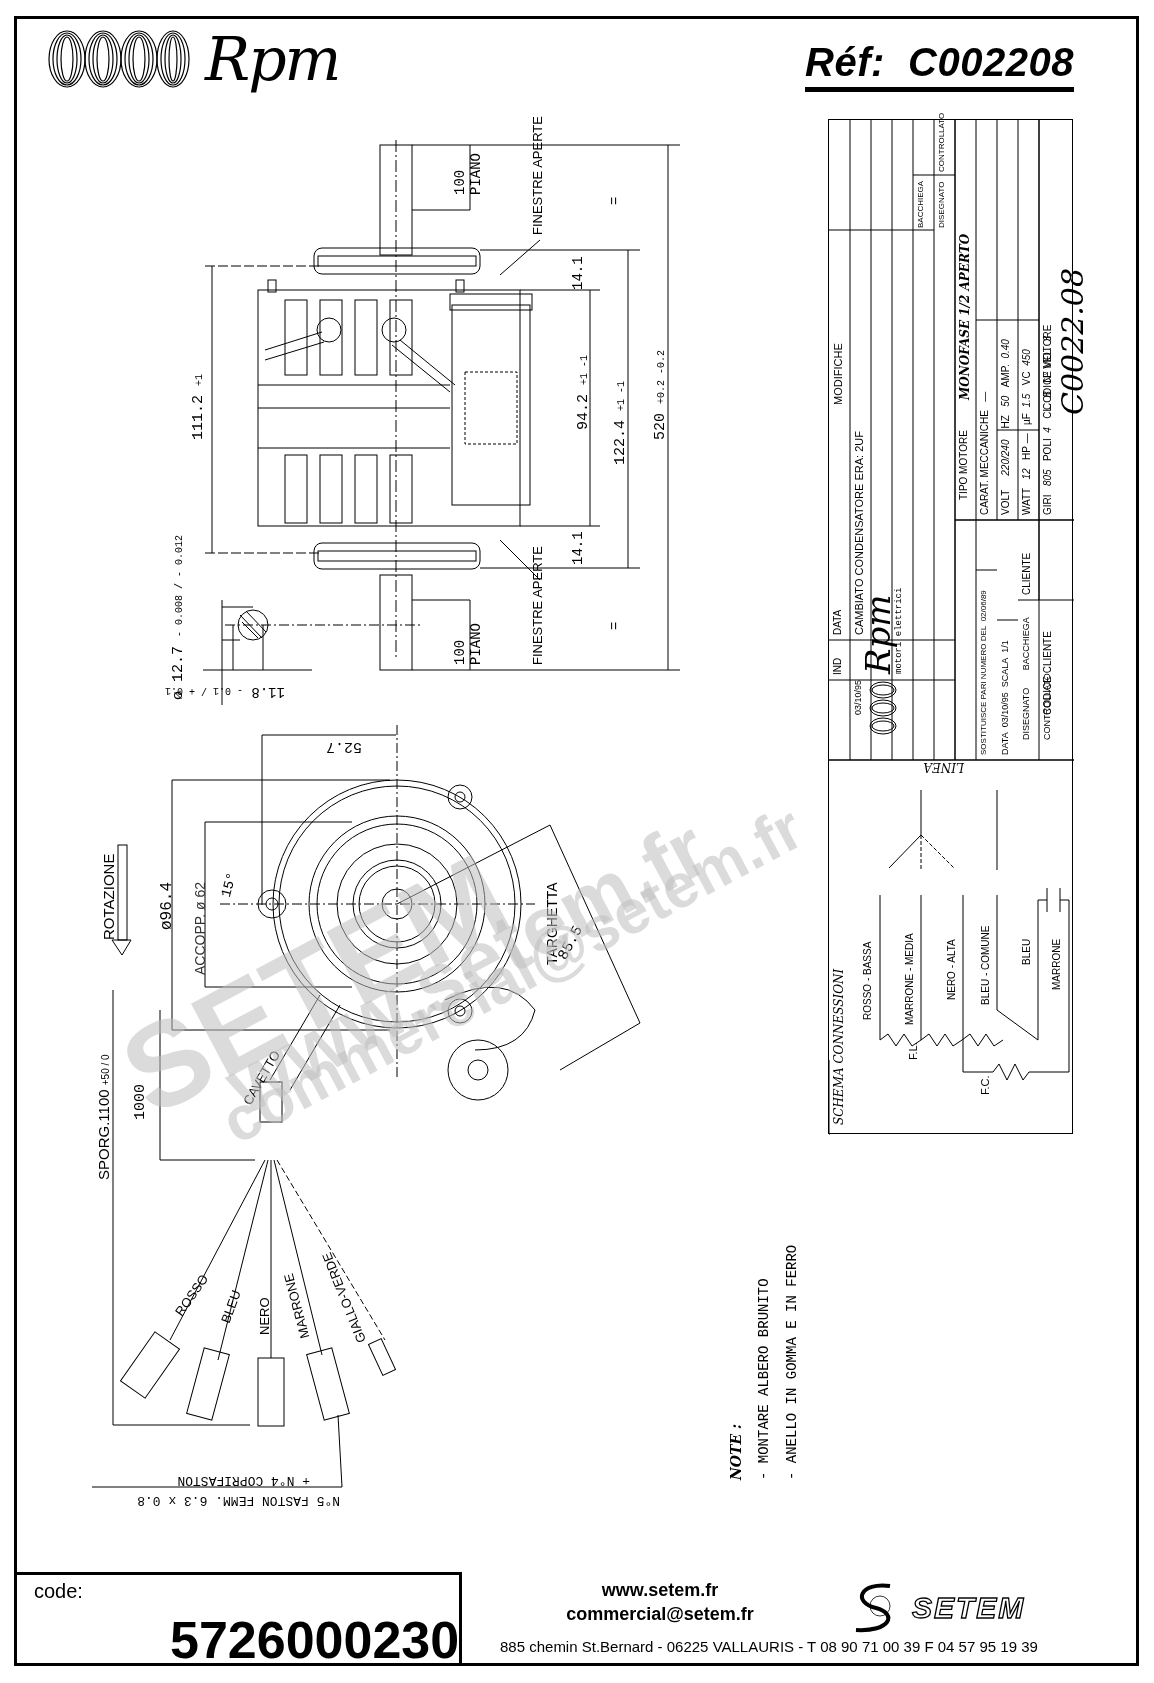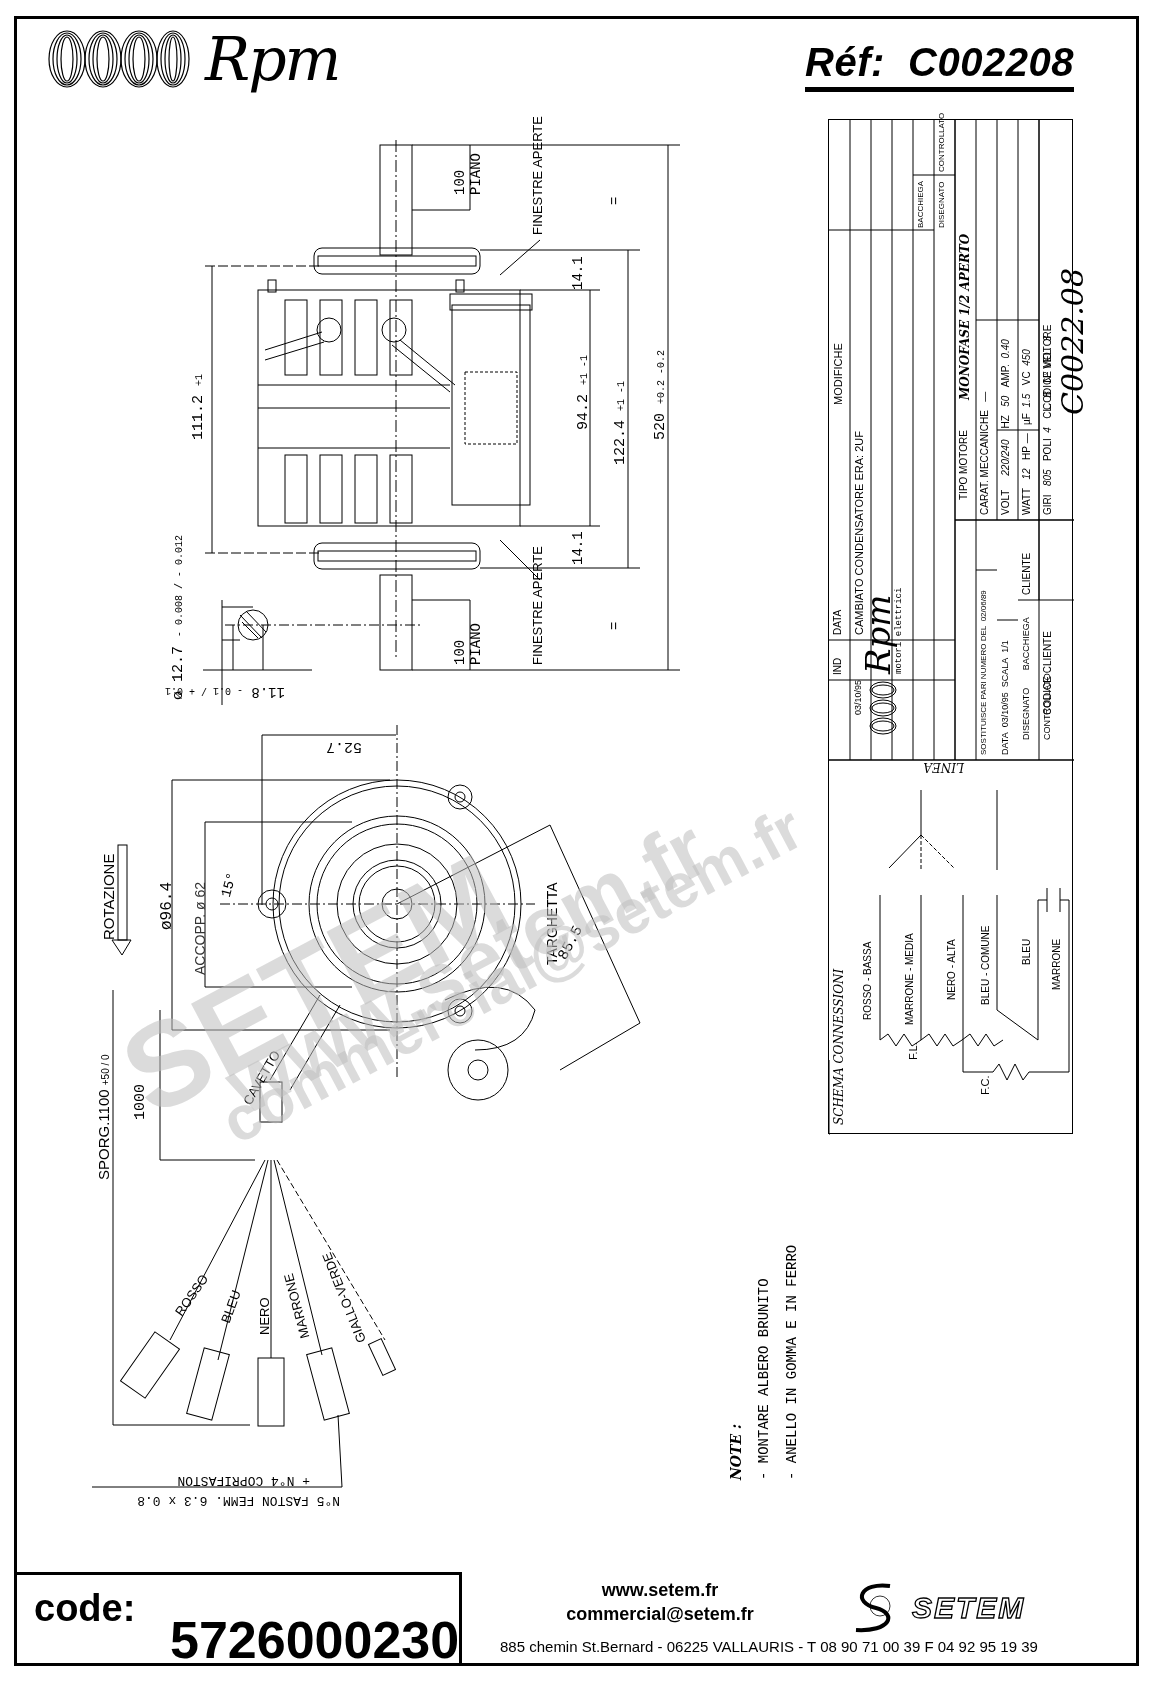--- a/index.html
+++ b/index.html
@@ -7,21 +7,21 @@
   .frame{position:absolute;left:14px;top:16px;width:1125px;height:1650px;border:3px solid #000;box-sizing:border-box;}
   .abs{position:absolute;}
   .logo-rpm{position:absolute;left:45px;top:28px;display:flex;align-items:center;}
   .logo-rpm .text{font-family:"DejaVu Serif",serif;font-style:italic;font-size:60px;line-height:60px;margin-left:10px;letter-spacing:-2px;}
   .ref{position:absolute;left:805px;top:40px;font-size:40px;font-weight:bold;font-style:italic;border-bottom:5px solid #000;padding-bottom:2px;letter-spacing:0.5px;}
   .rot{position:absolute;transform-origin:0 0;white-space:nowrap;}
   .mono{font-family:"Liberation Mono",monospace;}
   .small{font-size:13px;}
   .tb{position:absolute;left:828px;top:119px;width:245px;height:1015px;border:1.5px solid #000;box-sizing:border-box;}
   .code-box{position:absolute;left:14px;top:1572px;width:448px;height:94px;border-top:3px solid #000;border-right:3px solid #000;box-sizing:border-box;}
-  .code-label{position:absolute;left:20px;top:12px;font-size:38px;font-weight:bold;}
+  .code-label{position:absolute;left:20px;top:5px;font-size:20px;font-weight:normal;}
   .code-value{position:absolute;left:110px;top:35px;font-size:52px;font-weight:bold;letter-spacing:0px;margin-left:46px;}
   .footer-web{position:absolute;left:470px;top:1578px;width:380px;text-align:center;font-size:18px;font-weight:bold;line-height:24px;}
   .footer-addr{position:absolute;left:500px;top:1638px;font-size:15px;}
   .setem-logo{position:absolute;left:850px;top:1582px;display:flex;align-items:center;}
   .setem-logo .txt{font-size:30px;font-weight:bold;font-style:italic;color:#fff;-webkit-text-stroke:1.3px #000;margin-left:6px;letter-spacing:2px;}
   .watermark{position:absolute;color:rgba(190,190,190,0.55);font-weight:bold;white-space:nowrap;transform-origin:0 0;pointer-events:none;}
 </style>
 </head>
 <body>
 
@@ -331,20 +331,20 @@
 <div class="watermark" style="left:210px;top:1095px;transform:rotate(-28deg);font-size:62px">commercial@setem.fr</div>
 
 <div class="code-box">
   <div class="code-label">code:</div>
   <div class="code-value">5726000230</div>
 </div>
 <div class="footer-web">
   <div>www.setem.fr</div>
   <div>commercial@setem.fr</div>
 </div>
-<div class="footer-addr">885 chemin St.Bernard  -  06225 VALLAURIS  -  T 08 90 71 00 39   F 04 92 95 19 39</div>
+<div class="footer-addr">885 chemin St.Bernard  -  06225 VALLAURIS  -  T 08 90 71 00 39   F 04 57 95 19 39</div>
 <div class="setem-logo">
   <svg width="56" height="52" viewBox="0 0 56 52">
     <path d="M40 4 C 10 0, 2 20, 26 26 C 48 32, 40 50, 6 48" fill="none" stroke="#000" stroke-width="4"></path>
     <circle cx="30" cy="24" r="10" fill="none" stroke="#000" stroke-width="0.8"></circle>
   </svg>
   <span class="txt">SETEM</span>
 </div>
 
 </body></html>

